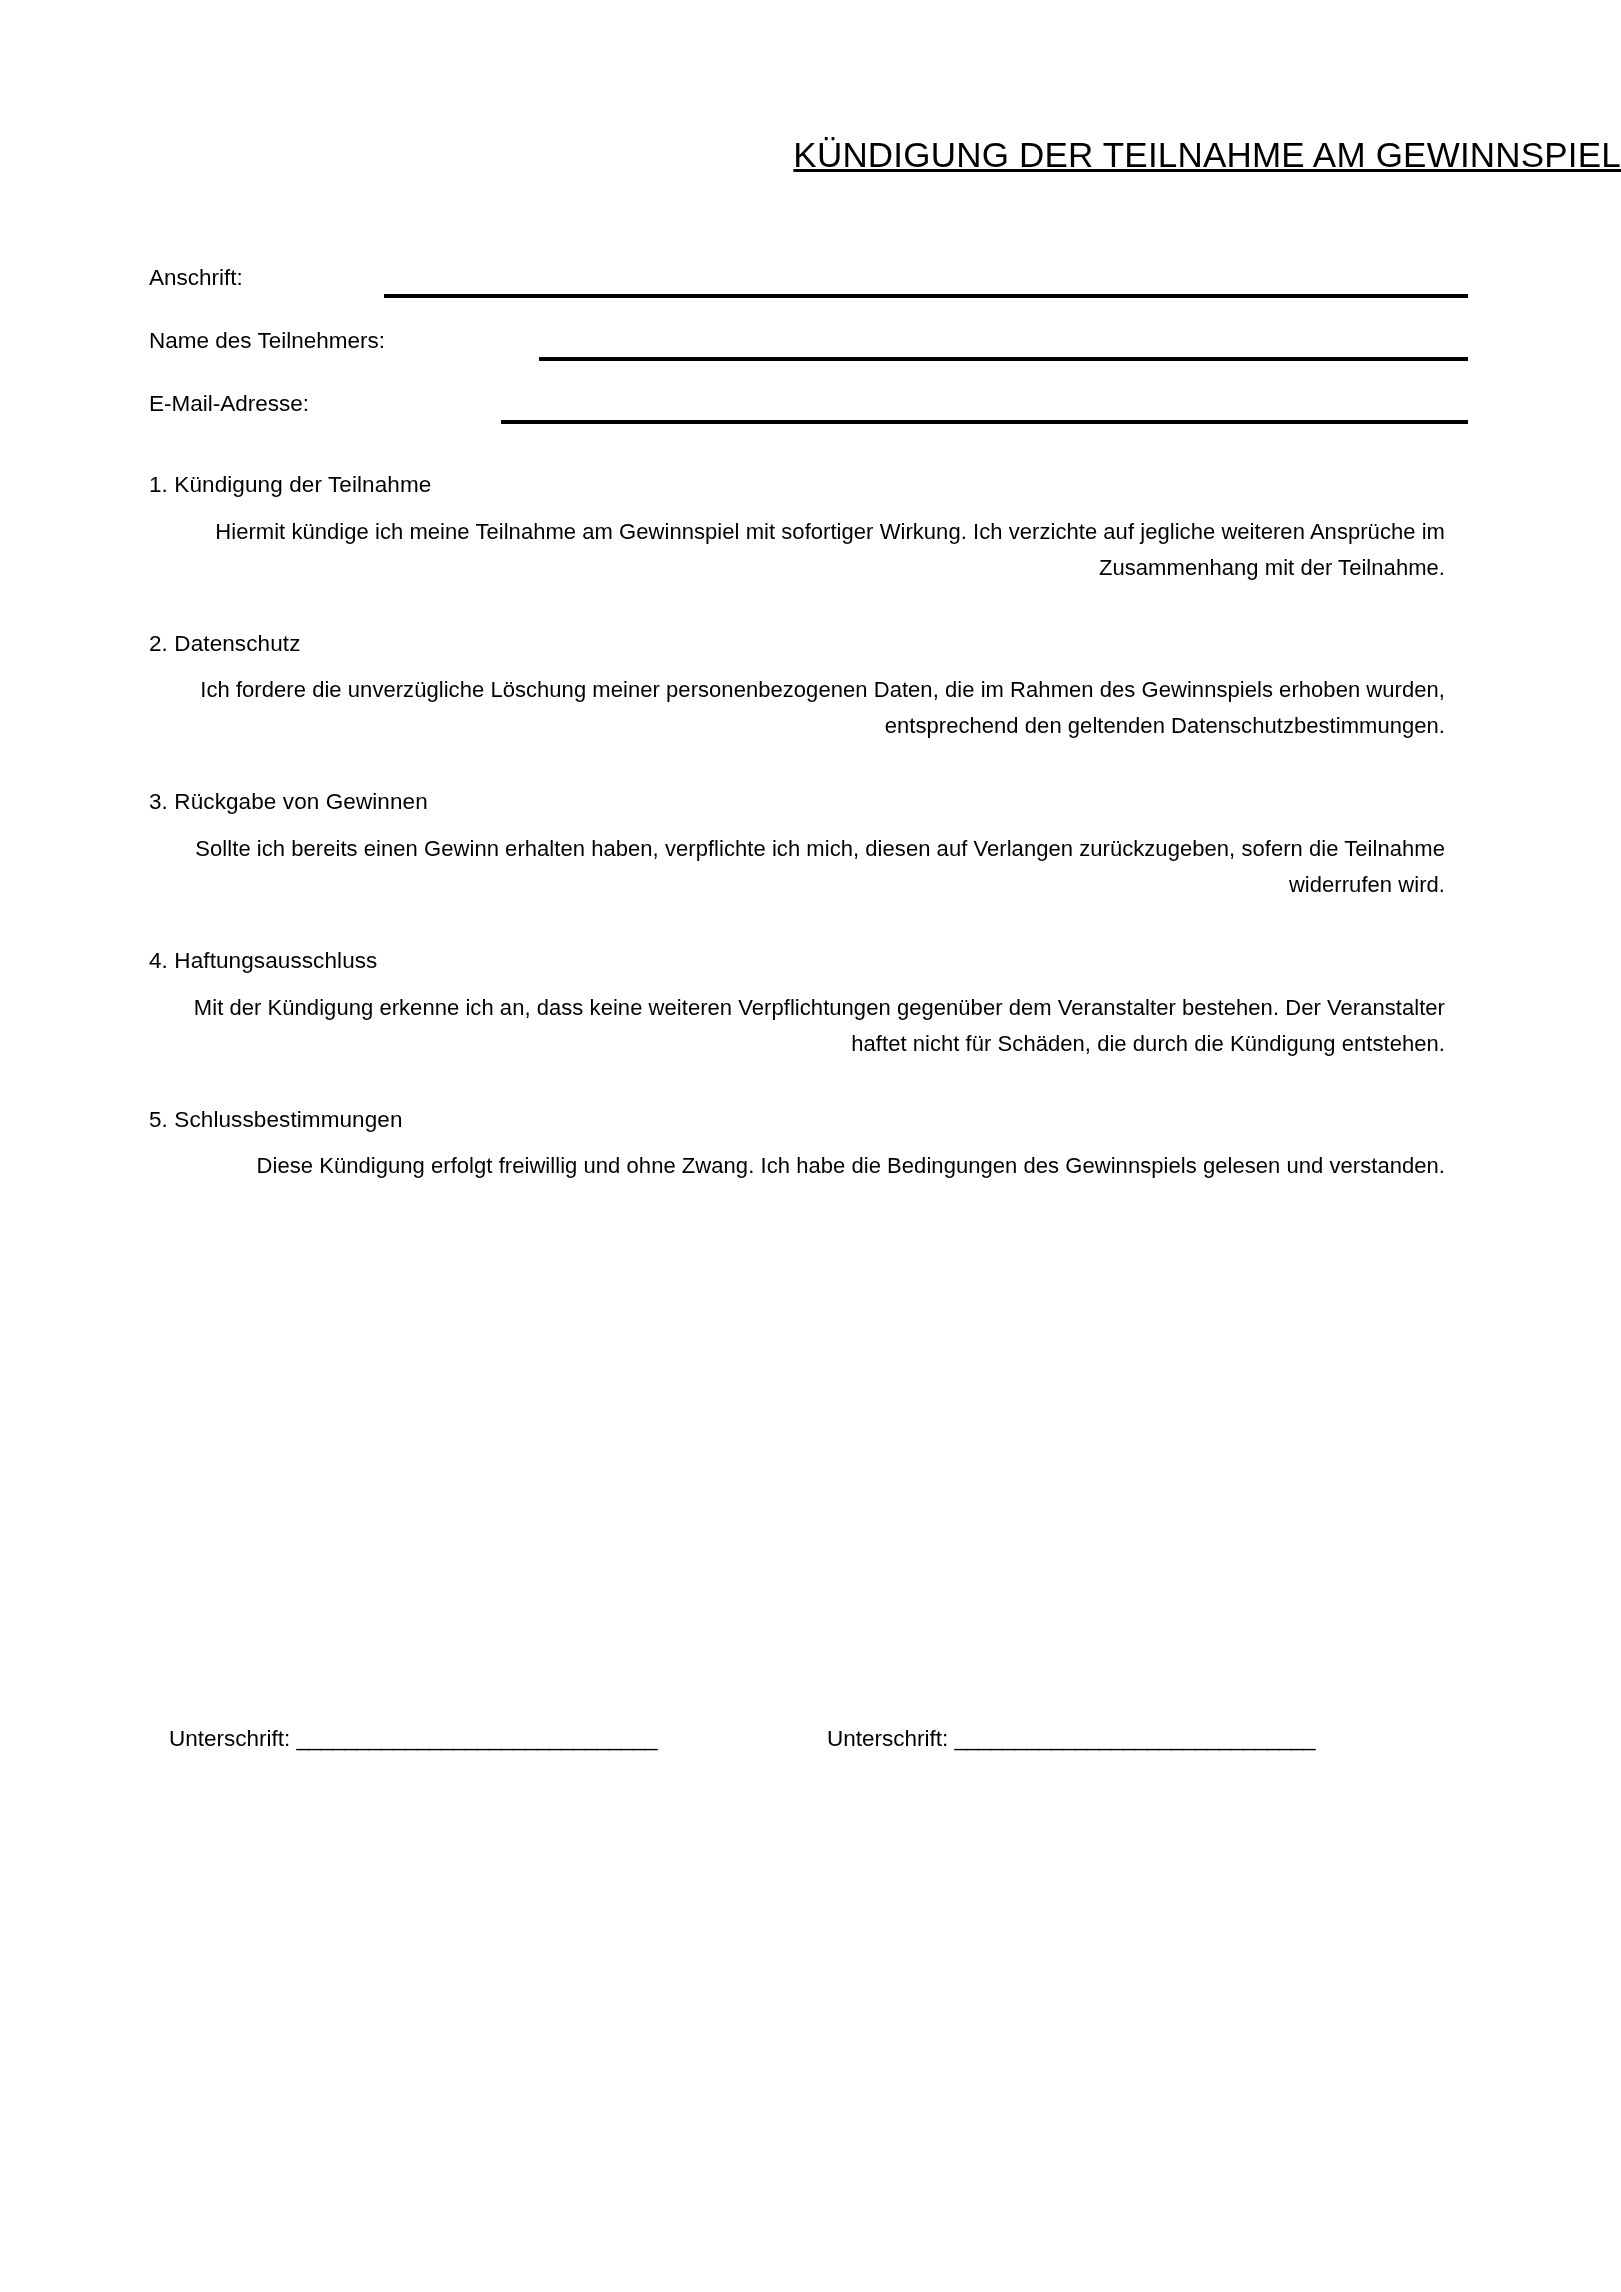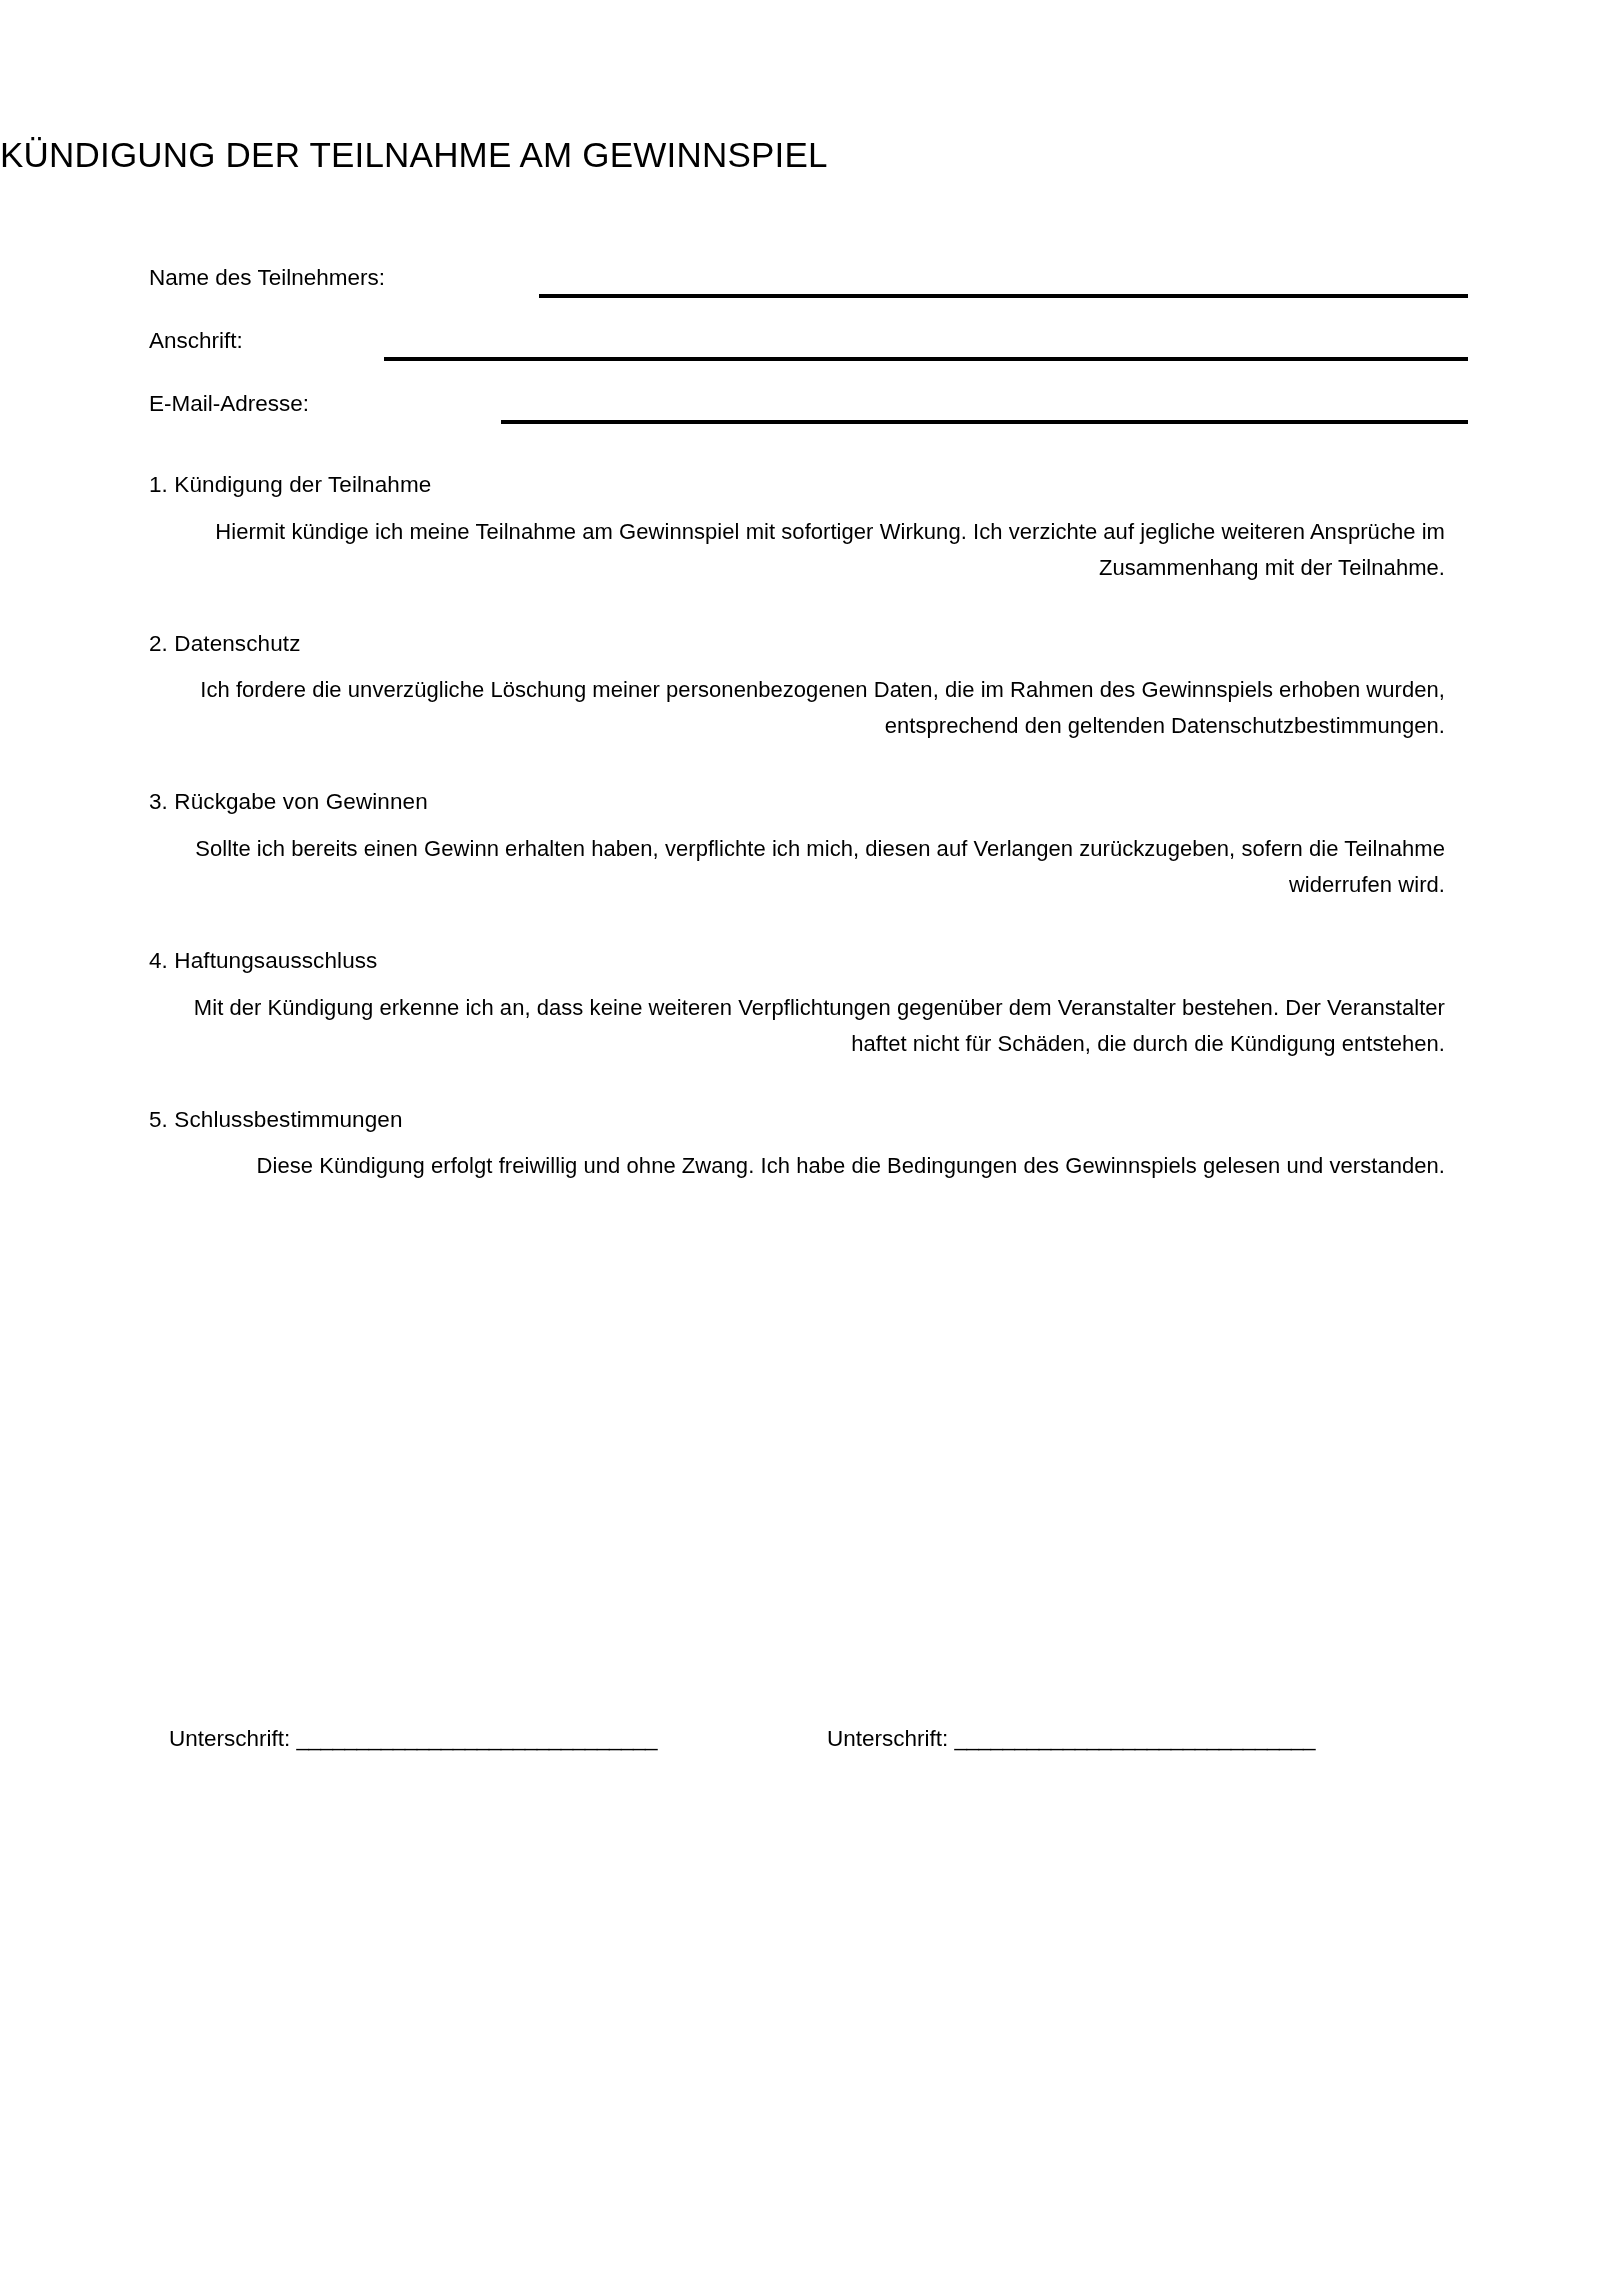--- a/index.html
+++ b/index.html
@@ -22,26 +22,27 @@
     overflow: hidden;
     box-sizing: border-box;
   }
 
   
   .doc-title {
     position: absolute;
     left: 0;
     top: 110px;
     width: 1621px;
-    text-align: left;
+    text-align: right;
     font-size: 35px;
     font-weight: 400;
     letter-spacing: 0.2px;
     line-height: 43px;
     white-space: nowrap;
+    text-decoration: underline;
   }
 
   
   .form-block {
     position: absolute;
     left: 149px;
     top: 257px;
     width: 1319px;
   }
   .form-row {
@@ -136,27 +137,27 @@
 </head>
 <body>
 
 <div class="page">
 
   <h1 class="doc-title">KÜNDIGUNG DER TEILNAHME AM GEWINNSPIEL</h1>
 
   <div class="form-block">
 
     <div class="form-row">
+      <span class="form-label">Anschrift:</span>
+      <span class="form-rule rule-address"></span>
+    </div>
+
+    <div class="form-row">
       <span class="form-label">Name des Teilnehmers:</span>
       <span class="form-rule rule-name"></span>
-    </div>
-
-    <div class="form-row">
-      <span class="form-label">Anschrift:</span>
-      <span class="form-rule rule-address"></span>
     </div>
 
     <div class="form-row">
       <span class="form-label">E-Mail-Adresse:</span>
       <span class="form-rule rule-email"></span>
     </div>
 
   </div>
 
   <div class="sections">

